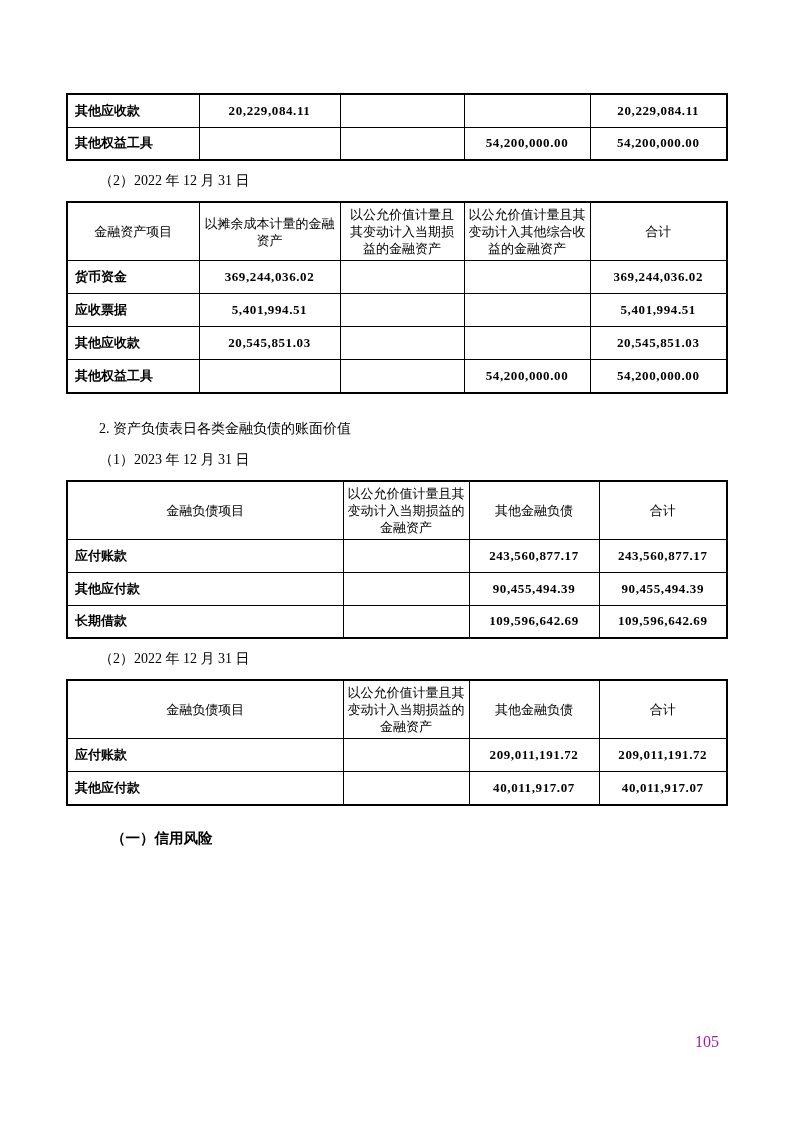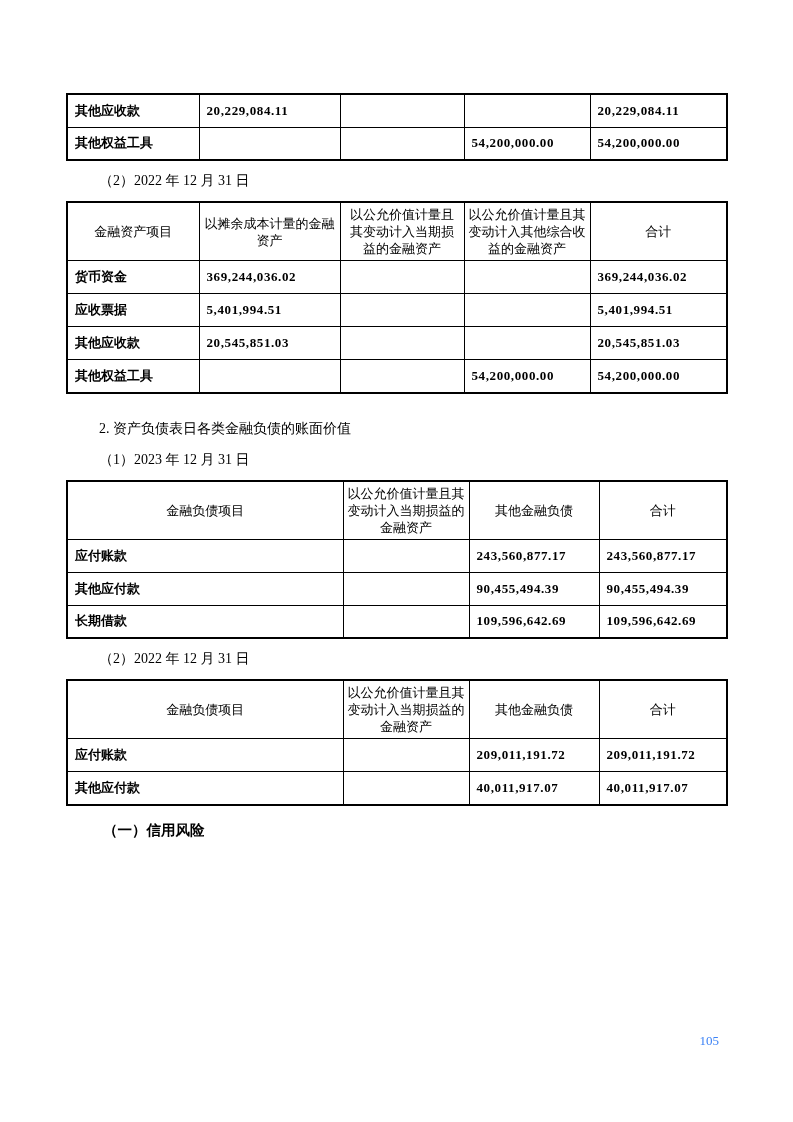--- a/index.html
+++ b/index.html
@@ -12,27 +12,27 @@
   }
   .content { position: absolute; left: 66px; top: 0; width: 661px; }
   .spacer-top { height: 93px; }
 
   table.fin { width: 100%; border-collapse: collapse; table-layout: fixed; border: 2px solid #000; }
   table.fin td, table.fin th { border: 1.6px solid #000; font-size: 13px; color: #000; }
   table.fin th { font-weight: normal; text-align: center; vertical-align: middle;
                  padding: 3px 4px; line-height: 17px; height: 56px; }
   table.fin td { height: 33px; padding: 2px 7px; vertical-align: middle; font-weight: bold; }
   table.fin td.lbl { text-align: left; }
-  table.fin td.num { text-align: left; letter-spacing: 0.6px; white-space: nowrap; }
+  table.fin td.num { text-align: center; letter-spacing: 0.6px; white-space: nowrap; }
 
   .h-sec  { font-size: 14px; margin: 24px 0 2px 33px; line-height: 22px; }
   .h-date { font-size: 14px; margin: 9px 0 9px 33px; line-height: 22px; }
   .para   { font-size: 14.5px; line-height: 32px; text-align: justify; text-indent: 2em; margin: 8px 0 0 0; }
-  .h-bold { font-size: 14.5px; font-weight: bold; margin: 8px; padding-left: 29px; line-height: 32px; }
-  .pageno { position: absolute; right: 74px; top: 1033px; font-size: 13px; color: #3b82f6; }
+  .h-bold { font-size: 14.5px; font-weight: bold; margin: 16px; padding-left: 29px; line-height: 32px; }
+  .pageno { position: absolute; right: 74px; top: 1033px; font-size: 16px; color: #a21caf; }
 </style>
 </head>
 <body>
 
 <div class="page">
   <div class="content">
     <div class="spacer-top"></div>
 
     <table class="fin">
       <colgroup>

